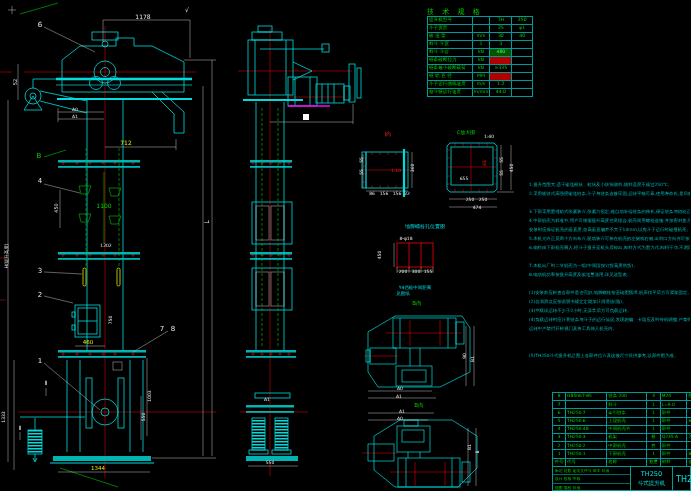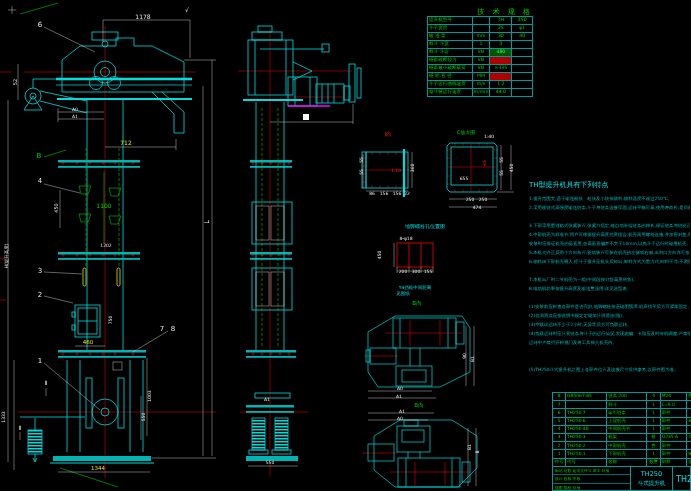--- a/index.html
+++ b/index.html
@@ -7,21 +7,21 @@
   body{width:691px;height:491px;position:relative;overflow:hidden;
        font-family:"DejaVu Sans",sans-serif;}
   #canvas{position:absolute;inset:0;width:691px;height:491px;background:#000;}
   svg{position:absolute;left:0;top:0;}
   
   .ann{position:absolute;transform:translate(-50%,-50%);line-height:1;white-space:nowrap;}
   .ann.rot{transform:translate(-50%,-50%) rotate(-90deg);}
   .c-white{color:#e8e8e8}.c-cyan{color:#00e5e5}.c-green{color:#00d400}
   .c-yellow{color:#e8e800}.c-red{color:#ff2020}
   
-  .spec-title{position:absolute;left:427px;top:7px;width:106px;text-align:right;
+  .spec-title{position:absolute;left:427px;top:7px;width:106px;text-align:left;
       color:#00d400;font-size:7px;letter-spacing:3px;}
   .spec{position:absolute;left:427px;top:16px;width:106px;border-collapse:collapse;}
   .spec td{border:1px solid #009a9a;color:#00d400;font-size:4.6px;line-height:1;
       height:8px;padding:0 1px;text-align:center;white-space:nowrap;overflow:hidden;max-width:50px;}
   .spec td:first-child{text-align:left;max-width:46px;width:46px;}
   .spec td:nth-child(2){width:13px;}
   .spec td:nth-child(3){width:24px;}
   .spec td:nth-child(4){width:23px;}
   .hl-red{background:#b00000;color:#ff8080!important;}
   .hl-green{background:#005500;color:#40ff40!important;}
@@ -383,21 +383,20 @@
         <tr>
           <td>畚斗链运行速度</td>
           <td>m/min</td>
           <td>44.0</td>
           <td></td>
         </tr>
       </tbody>
   </table>
 
   <div class="notes">
-    <div class="notes-title">TH型提升机具有下列特点</div>
     <div id="notes-lines">
         <div class="note-line">1.提升范围大,适于输送粉状、粒状及小块状物料,物料温度不超过250℃。</div>
         <div class="note-line">2.采用板链式高强度输送链条,斗子与链条连接牢固,运转平稳可靠,使用寿命长,是目前国内使用较广的一种提升设备。</div>
         <div class="note-line">&nbsp;</div>
         <div class="note-line">3.下部采用重锤箱式张紧装置,张紧力恒定,能自动补偿链条的伸长,保证链条与链轮正常啮合,运转可靠。</div>
         <div class="note-line">4.中部机壳为标准节,用户可根据提升高度任意组合,机壳间用螺栓连接,并加密封垫,密封性能好,防止粉尘外逸。</div>
         <div class="note-line">   安装时应保证机壳的垂直度,全高垂直偏差不大于10mm,以免斗子运行时碰撞机壳。</div>
         <div class="note-line">5.本机允许正反两个方向布置,驱动装置可装在机壳的左侧或右侧,出料口方向亦可按需要确定。</div>
         <div class="note-line">6.物料由下部机壳喂入,经斗子提升至机头后卸出,卸料方式为重力式,卸料干净,不易回料。</div>
         <div class="note-line">&nbsp;</div>

